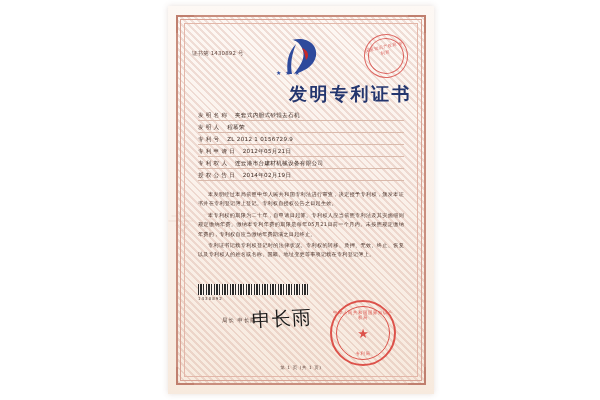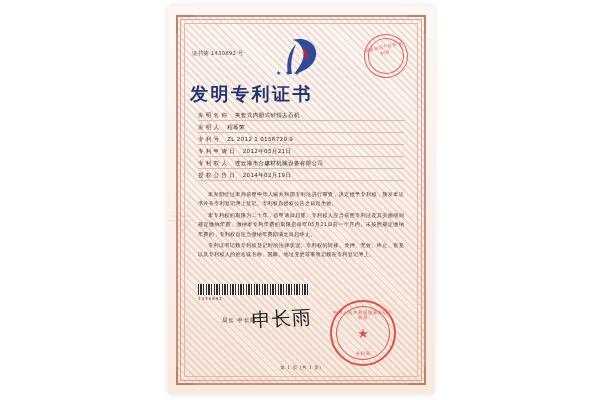--- a/index.html
+++ b/index.html
@@ -130,21 +130,21 @@
     color: #2e4a9c;
     letter-spacing: 1px;
   }
 
   
   #title {
     position: absolute;
     left: 0;
     right: 0;
     top: 54px;
-    text-align: left;
+    text-align: right;
     font-family: "DejaVu Serif", "Liberation Serif", serif;
     font-size: 18px;
     font-weight: bold;
     color: #23356e;
     letter-spacing: 2.5px;
   }
 
   
   .field {
     position: absolute;

